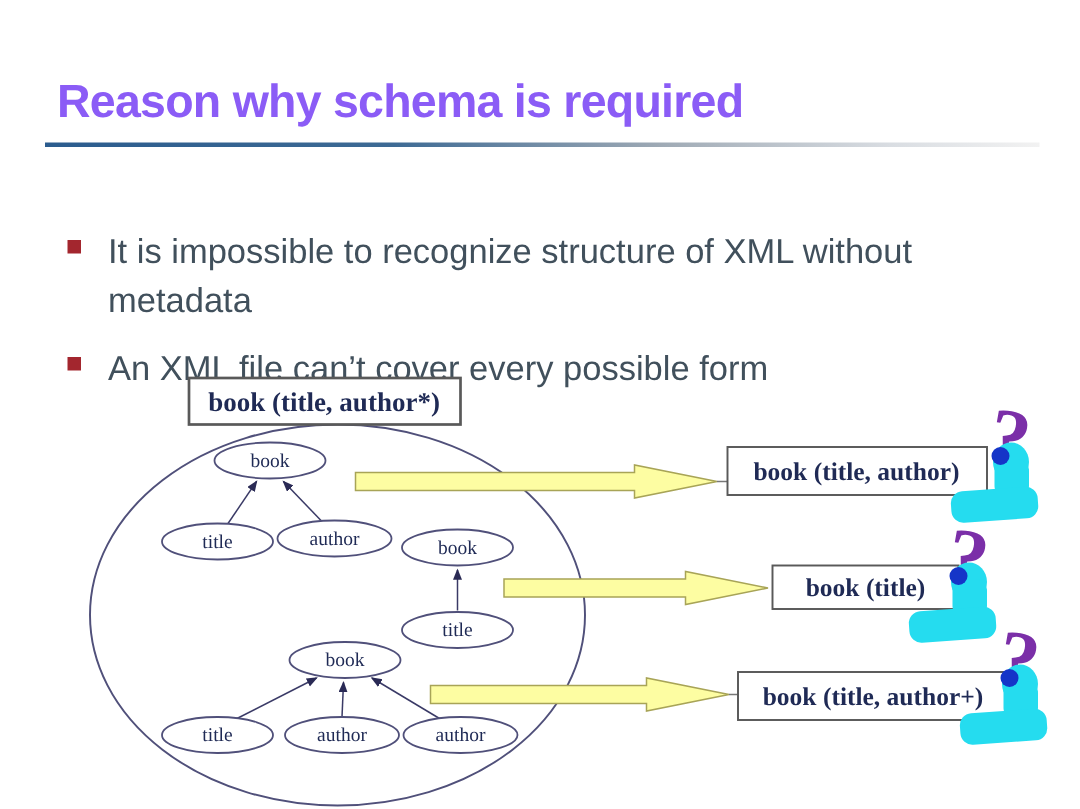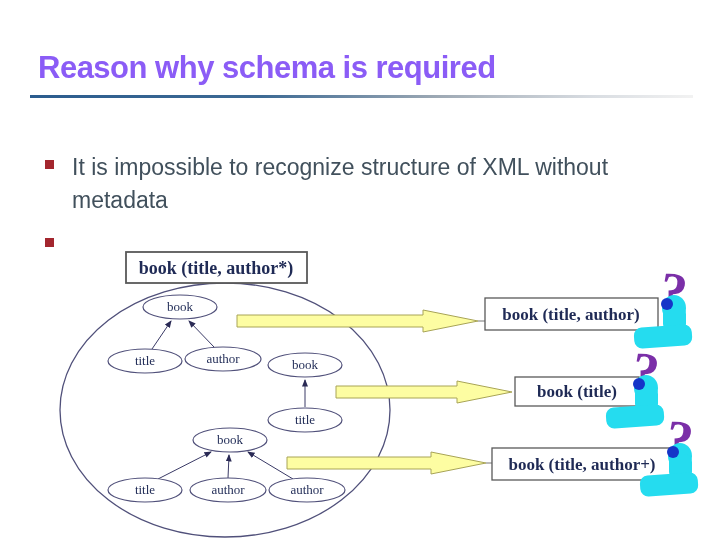--- a/index.html
+++ b/index.html
@@ -59,20 +59,21 @@
   <div class="title">Reason why schema is required</div>
   <div class="title-rule"></div>
 
   <div class="bullets">
     <div class="bullet">
       <span class="bsq"></span>
       <span class="btext">It is impossible to recognize structure of XML without metadata</span>
     </div>
     <div class="bullet">
       <span class="bsq"></span>
+      <span class="btext">An XML file can’t cover every possible form</span>
     </div>
   </div>
 
   <svg class="diagram" width="720" height="539" viewBox="0 0 720 539">
     <defs>
       <marker id="ah" markerWidth="9" markerHeight="8" refX="6.5" refY="3" orient="auto" markerUnits="userSpaceOnUse">
         <path d="M0,0 L7.5,3 L0,6 z" fill="#2A2A55"></path>
       </marker>
     </defs>
 

